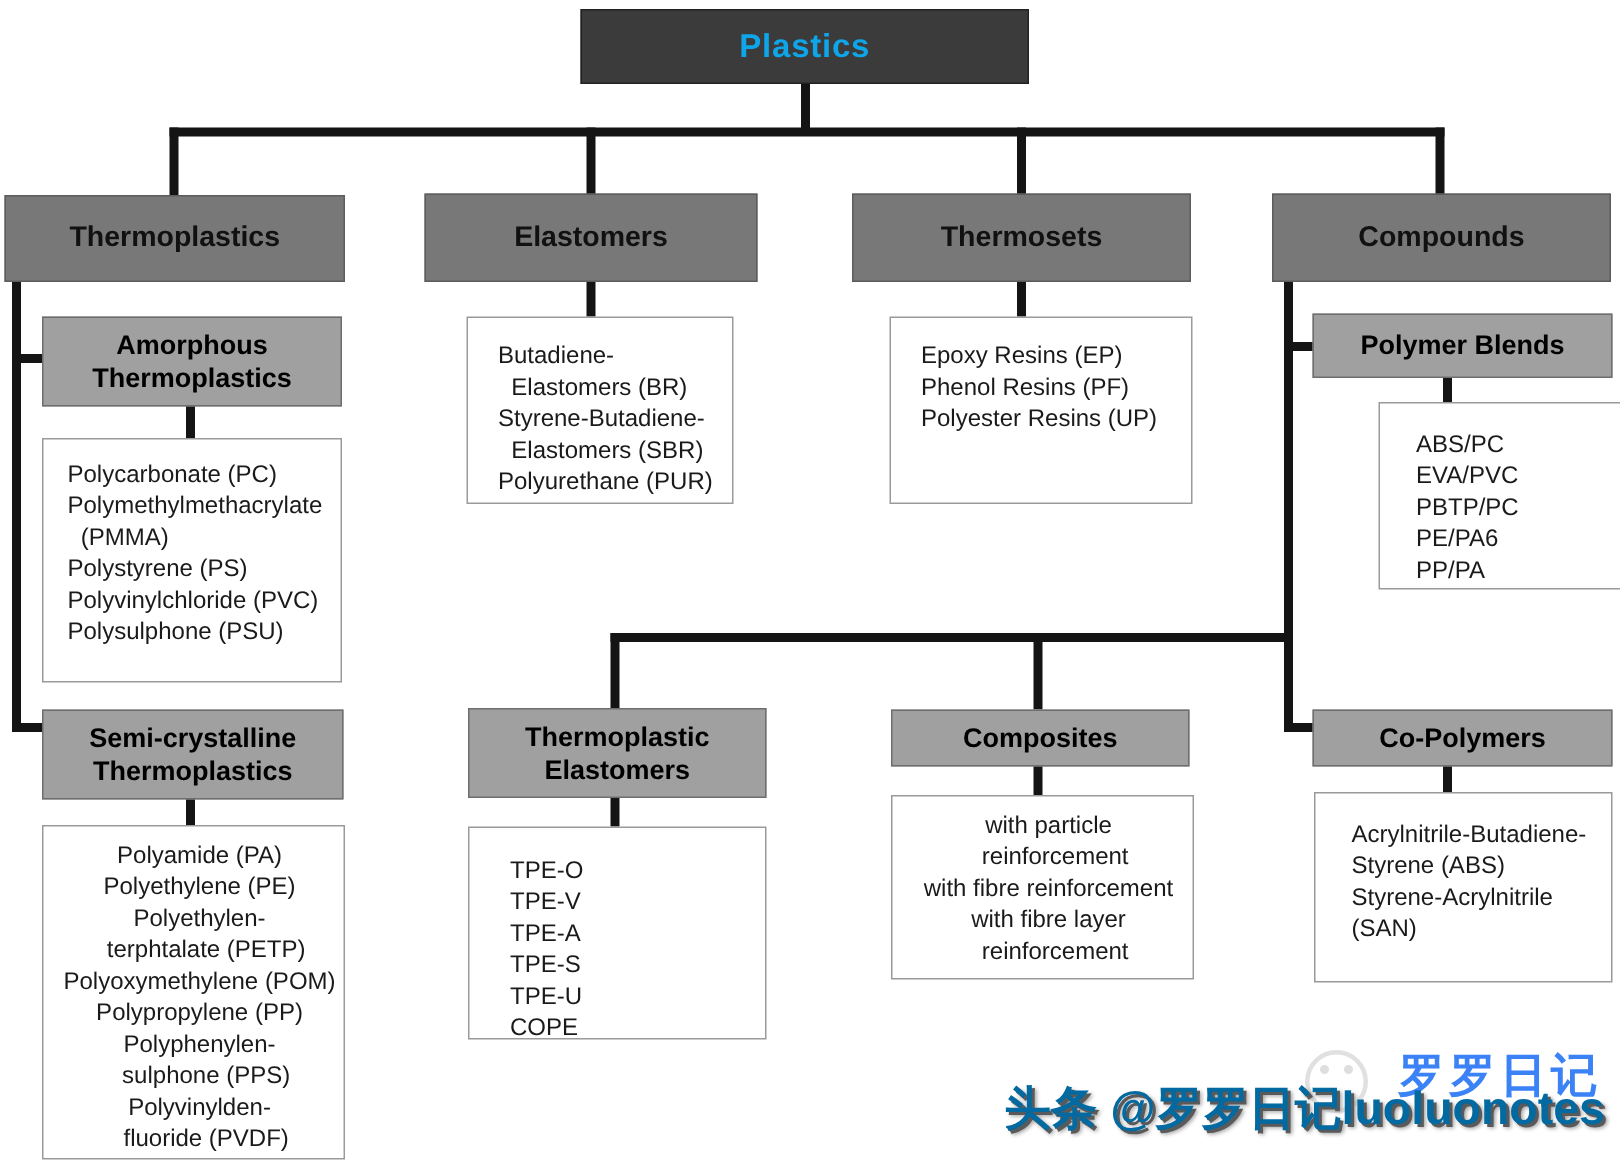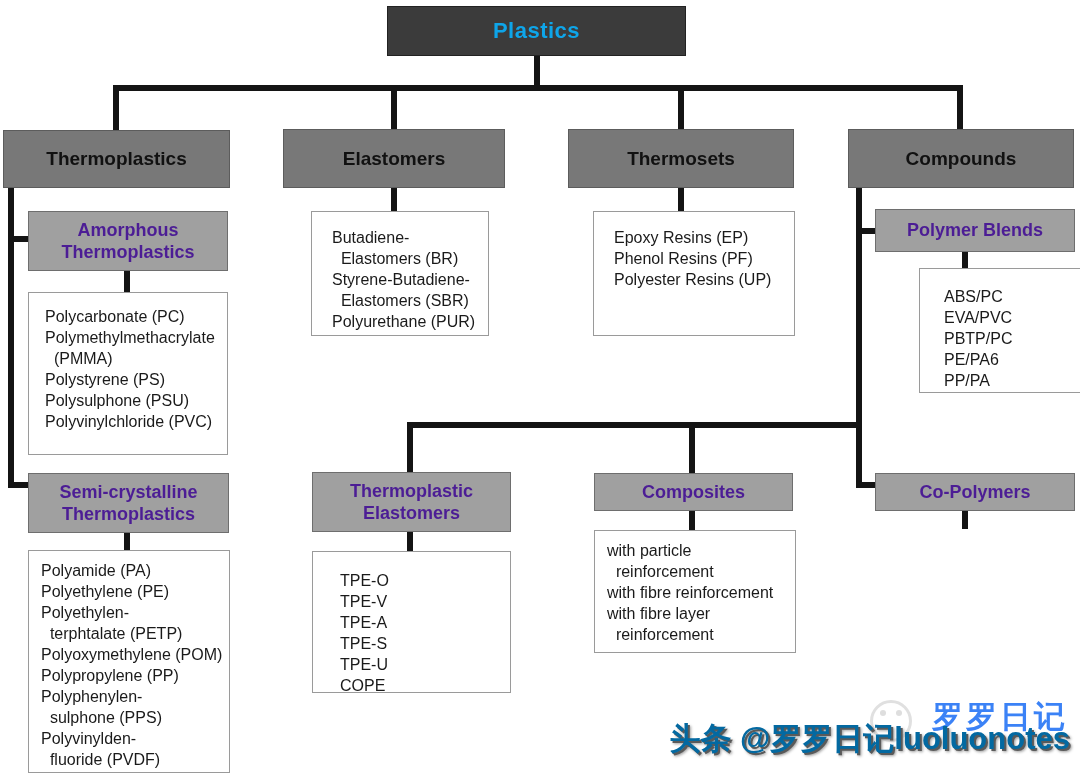--- a/index.html
+++ b/index.html
@@ -10,30 +10,30 @@
   .line { position:absolute; background:#141414; }
 
   .node { position:absolute; display:flex; align-items:center; justify-content:center;
           box-sizing:border-box; text-align:center; }
   .node .lbl { white-space:pre-line; }
 
   .root-box { background:#3b3b3b; border:1px solid #222; color:#0ea5e9;
               font-size:22px; font-weight:bold; letter-spacing:0.5px; }
   .hdr  { background:#787878; border:1px solid #5c5c5c; color:#111;
           font-size:19px; font-weight:bold; }
-  .sub  { background:#a0a0a0; border:1px solid #6e6e6e; color:#4c1d95;
+  .sub  { background:#a0a0a0; border:1px solid #6e6e6e; color:#000000;
           font-size:18px; font-weight:bold; line-height:1.25; }
 
   .list { position:absolute; box-sizing:border-box; background:#ffffff;
           border:1px solid #9a9a9a; color:#1a1a1a; font-size:16px; }
   .list .li { white-space:pre-wrap; line-height:21px; }
   .pad-a { padding:13px 4px 4px 16px; }
   .pad-b { padding:15px 4px 4px 20px; }
   .pad-c { padding:17px 4px 4px 24px; }
-  .pad-d { padding:9px 4px 4px 12px; }
+  .pad-d { padding:9px 4px 4px 12px;text-align:center; }
   .pad-e { padding:18px 4px 4px 27px; }
 
   .watermark { position:absolute; right:10px; top:712px; width:400px; height:62px; }
   .wm-ghost-text { position:absolute; right:2px; top:-16px; color:#3b82f6;
                    font-size:31px; font-weight:bold; letter-spacing:3px; }
   .wm-icon { position:absolute; right:158px; top:-12px; width:42px; height:42px;
              border:3px solid #e0e0e0; border-radius:50%; box-sizing:border-box; }
   .wm-icon::before, .wm-icon::after { content:""; position:absolute; width:6px; height:6px;
              border-radius:50%; background:#dedede; top:7px; }
   .wm-icon::before { left:7px; } .wm-icon::after { right:7px; }
@@ -112,22 +112,22 @@
   </div>
   <div class="node sub" style="left:875px;top:473px;width:200px;height:38px">
     <span class="lbl">Co-Polymers</span>
   </div>
 
   <div class="list pad-a" style="left:28px;top:292px;width:200px;height:163px">
     <div class="li">Polycarbonate (PC)</div>
     <div class="li">Polymethylmethacrylate
   (PMMA)</div>
     <div class="li">Polystyrene (PS)</div>
+    <div class="li">Polyvinylchloride (PVC)</div>
     <div class="li">Polysulphone (PSU)</div>
-    <div class="li">Polyvinylchloride (PVC)</div>
   </div>
 
   <div class="list pad-d" style="left:28px;top:550px;width:202px;height:223px">
     <div class="li">Polyamide (PA)</div>
     <div class="li">Polyethylene (PE)</div>
     <div class="li">Polyethylen-
   terphtalate (PETP)</div>
     <div class="li">Polyoxymethylene (POM)</div>
     <div class="li">Polypropylene (PP)</div>
     <div class="li">Polyphenylen-
@@ -168,20 +168,26 @@
   </div>
 
   <div class="list pad-d" style="left:594px;top:530px;width:202px;height:123px">
     <div class="li">with particle
   reinforcement</div>
     <div class="li">with fibre reinforcement</div>
     <div class="li">with fibre layer
   reinforcement</div>
   </div>
 
+  <div class="list pad-c" style="left:876px;top:528px;width:199px;height:127px">
+    <div class="li">Acrylnitrile-Butadiene-
+Styrene (ABS)</div>
+    <div class="li">Styrene-Acrylnitrile
+(SAN)</div>
+  </div>
 
   <div class="watermark">
     <span class="wm-ghost-text">罗罗日记</span>
     <span class="wm-icon"></span>
     <span class="wm-text">头条 @罗罗日记luoluonotes</span>
   </div>
 
 </div>
 
 </body></html>

